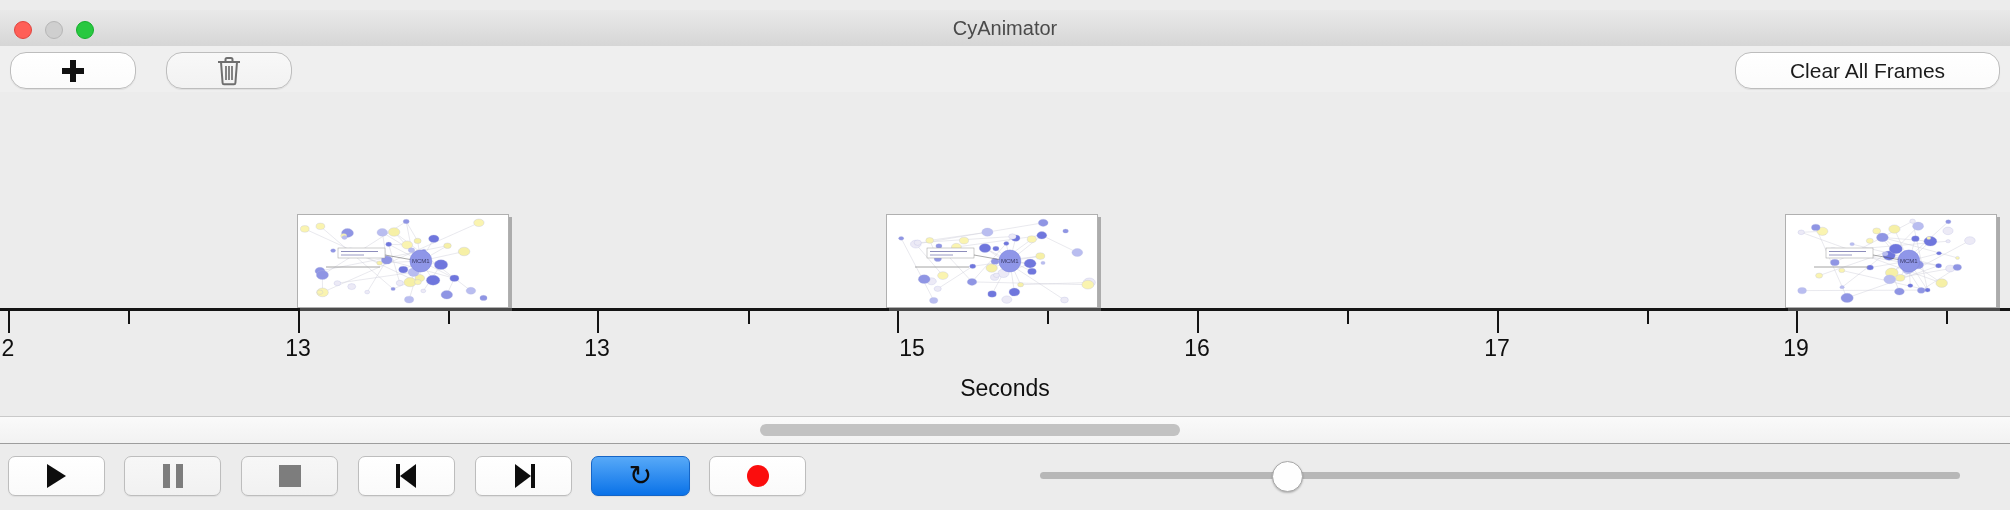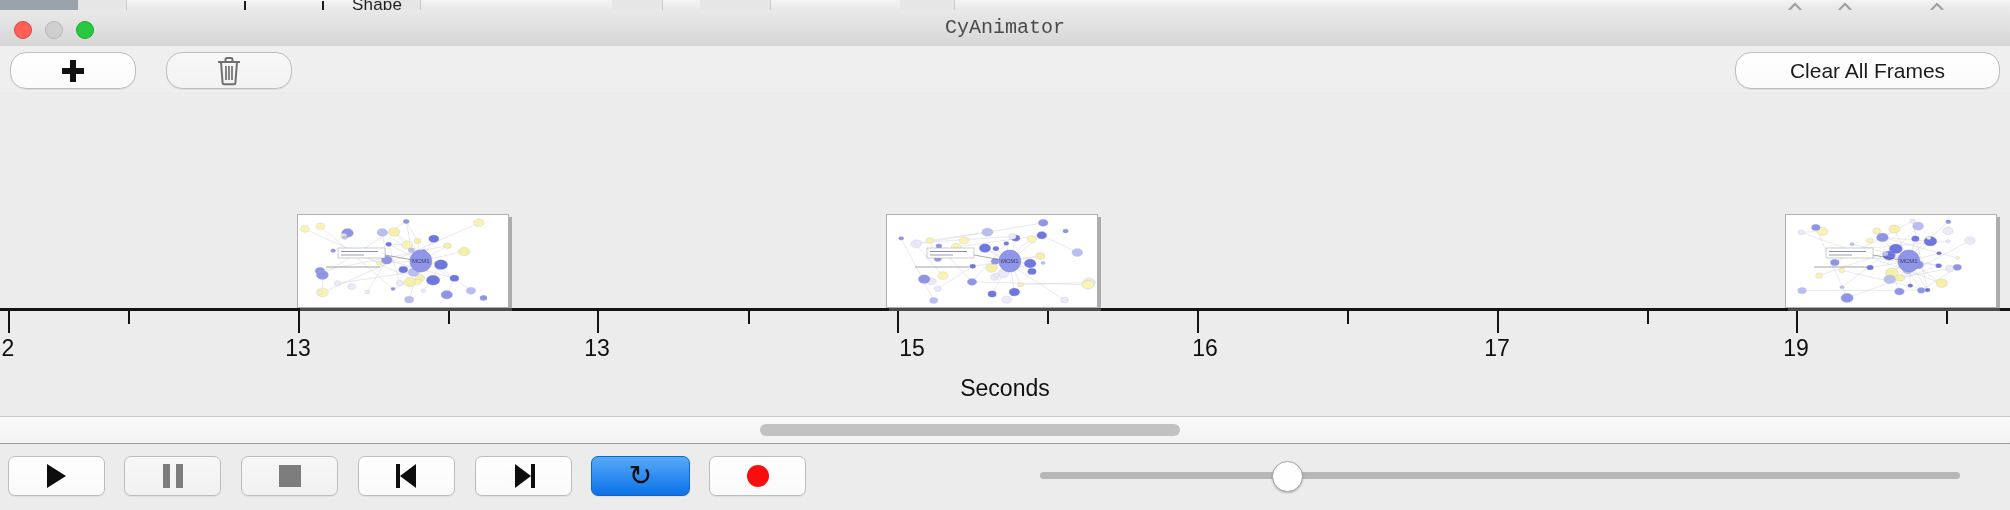--- a/index.html
+++ b/index.html
@@ -32,21 +32,21 @@
     background:linear-gradient(#e9e9e9,#d6d6d6);
     border-bottom:1px solid #b3b3b3;
   }
   .traffic{position:absolute;top:11px;display:flex;gap:13px;left:14px;}
   .tl{width:16px;height:16px;border-radius:50%;}
   .tl.red{background:#ff5f57;border:1px solid #e0443e;}
   .tl.yellow{background:#cfcfcf;border:1px solid #b6b6b6;}
   .tl.green{background:#28c840;border:1px solid #13ae2b;}
   .title-text{
     position:absolute;left:0;top:0;width:2010px;height:36px;
-    line-height:36px;text-align:center;font-size:20px;color:#4a4a4a;font-family:Liberation Mono, monospace;
+    line-height:36px;text-align:center;font-size:20px;color:#4a4a4a;
   }
 
   
   .toolbar{
     position:absolute;left:0;top:46px;width:2010px;height:46px;
     background:#efefef;border-bottom:1px solid #c2c2c2;
   }
   .btn{
     position:absolute;border:1px solid #bdbdbd;border-radius:16px;
     background:linear-gradient(#ffffff,#fbfbfb);
@@ -151,41 +151,20 @@
     position:absolute;left:232px;top:-11px;width:29px;height:29px;border-radius:50%;
     background:#fefefe;border:1px solid #a8a8a8;box-shadow:0 1px 2px rgba(0,0,0,.25);
     cursor:default;
   }
 </style>
 </head>
 <body>
 
 <div id="app">
 
-  <div class="bg-strip">
-    <div class="bg-dark" style="left:0;width:78px;"></div>
-    <div class="bg-tab" style="left:78px;width:26px;"></div>
-    <div class="bg-tab" style="left:104px;width:22px;"></div>
-    <div class="bg-tick" style="left:244px;"></div>
-    <div class="bg-tick" style="left:322px;"></div>
-    <div class="bg-tab" style="left:360px;width:60px;"></div>
-    <div class="bg-tab" style="left:612px;width:50px;"></div>
-    <div class="bg-tab" style="left:700px;width:70px;"></div>
-    <div class="bg-tab" style="left:900px;width:54px;"></div>
-    <div class="bg-shape-label">Shape</div>
-    <svg class="bg-chev" style="left:1788px;" viewBox="0 0 14 9">
-        <path d="M1 8 L7 2 L13 8" stroke="#9e9e9e" stroke-width="2" fill="none"></path>
-      </svg>
-    <svg class="bg-chev" style="left:1838px;" viewBox="0 0 14 9">
-        <path d="M1 8 L7 2 L13 8" stroke="#9e9e9e" stroke-width="2" fill="none"></path>
-      </svg>
-    <svg class="bg-chev" style="left:1930px;" viewBox="0 0 14 9">
-        <path d="M1 8 L7 2 L13 8" stroke="#9e9e9e" stroke-width="2" fill="none"></path>
-      </svg>
-  </div>
 
   <div class="titlebar">
     <div class="traffic">
       <span class="tl red"></span>
       <span class="tl yellow"></span>
       <span class="tl green"></span>
     </div>
     <div class="title-text">CyAnimator</div>
   </div>
 
@@ -220,21 +199,21 @@
         <div class="tick minor" style="left: 1047px;"></div>
         <div class="tick minor" style="left: 1347px;"></div>
         <div class="tick minor" style="left: 1647px;"></div>
         <div class="tick minor" style="left: 1946px;"></div>
       </div>
     <div id="tick-labels">
         <div class="tick-label" style="left: 8px;">2</div>
         <div class="tick-label" style="left: 298px;">13</div>
         <div class="tick-label" style="left: 597px;">13</div>
         <div class="tick-label" style="left: 912px; text-align: right;">15</div>
-        <div class="tick-label" style="left: 1197px; margin-left: 8px;">16</div>
+        <div class="tick-label" style="left: 1197px;">16</div>
         <div class="tick-label" style="left: 1497px;">17</div>
         <div class="tick-label" style="left: 1796px;">19</div>
       </div>
     <div class="axis-title">Seconds</div>
     <div id="frames">
         <div class="frame" style="left: 297px;">
           <svg class="net" viewBox="0 0 210 92" preserveAspectRatio="none">
             <rect width="210" height="92" fill="#ffffff"></rect>
             <line x1="122.8" y1="46.0" x2="143.0" y2="49.7" stroke="#cdcdd8" stroke-width="0.45"></line>
             <line x1="122.8" y1="46.0" x2="156.4" y2="63.3" stroke="#cdcdd8" stroke-width="0.45"></line>

